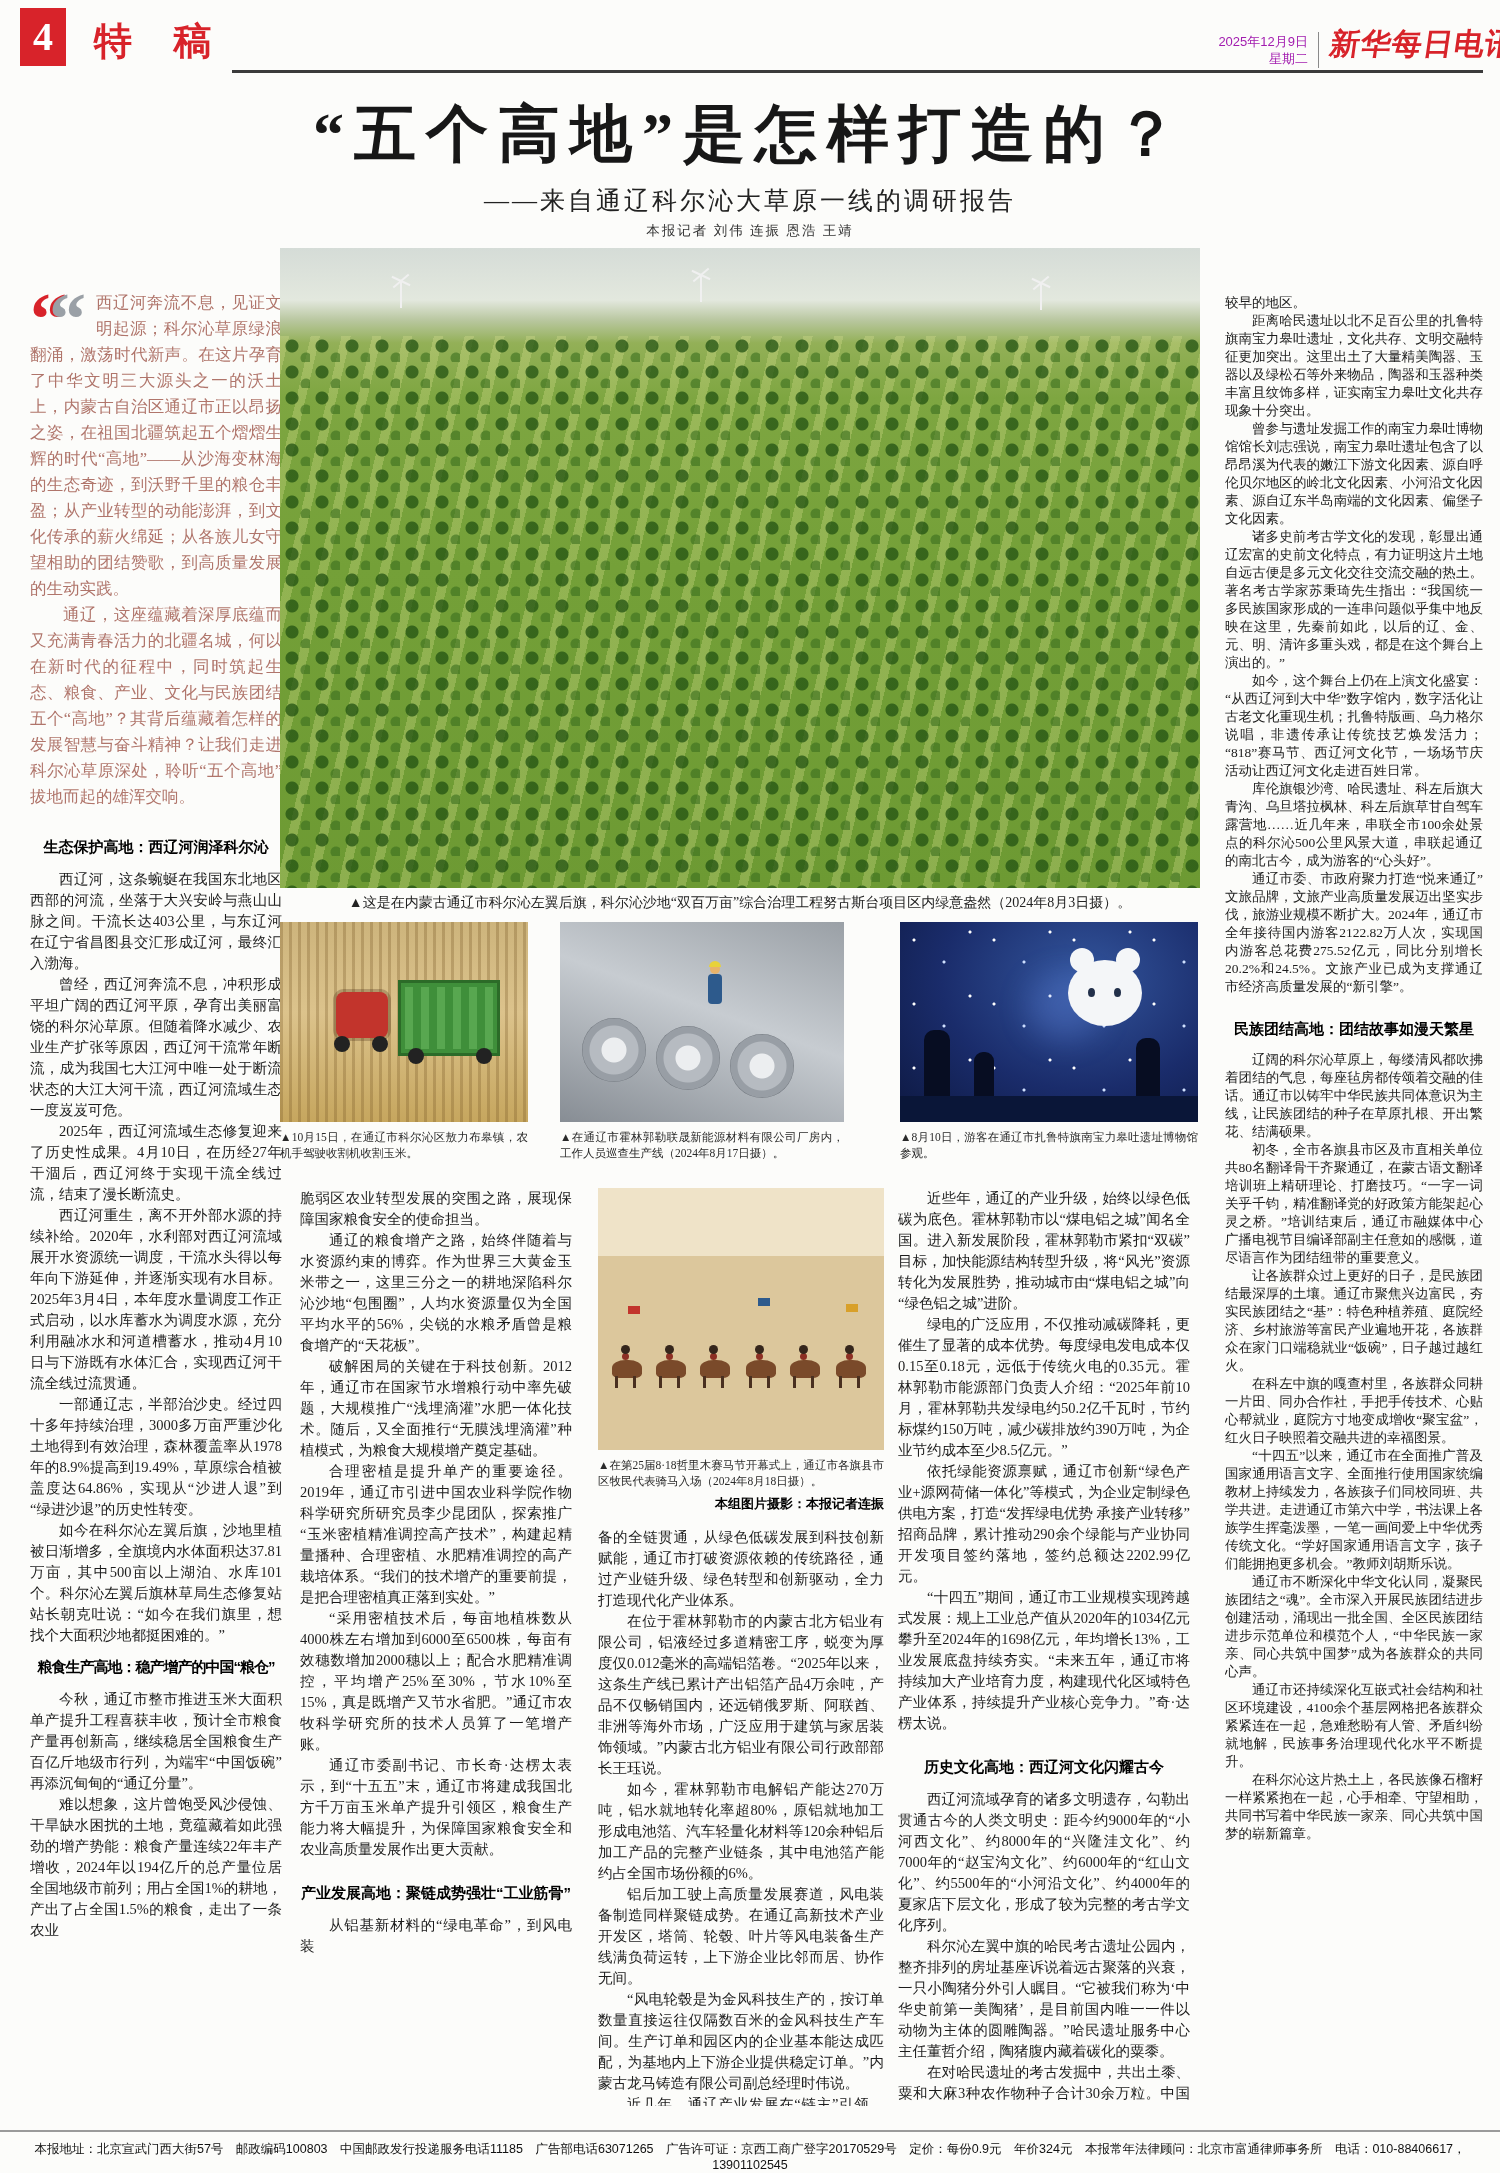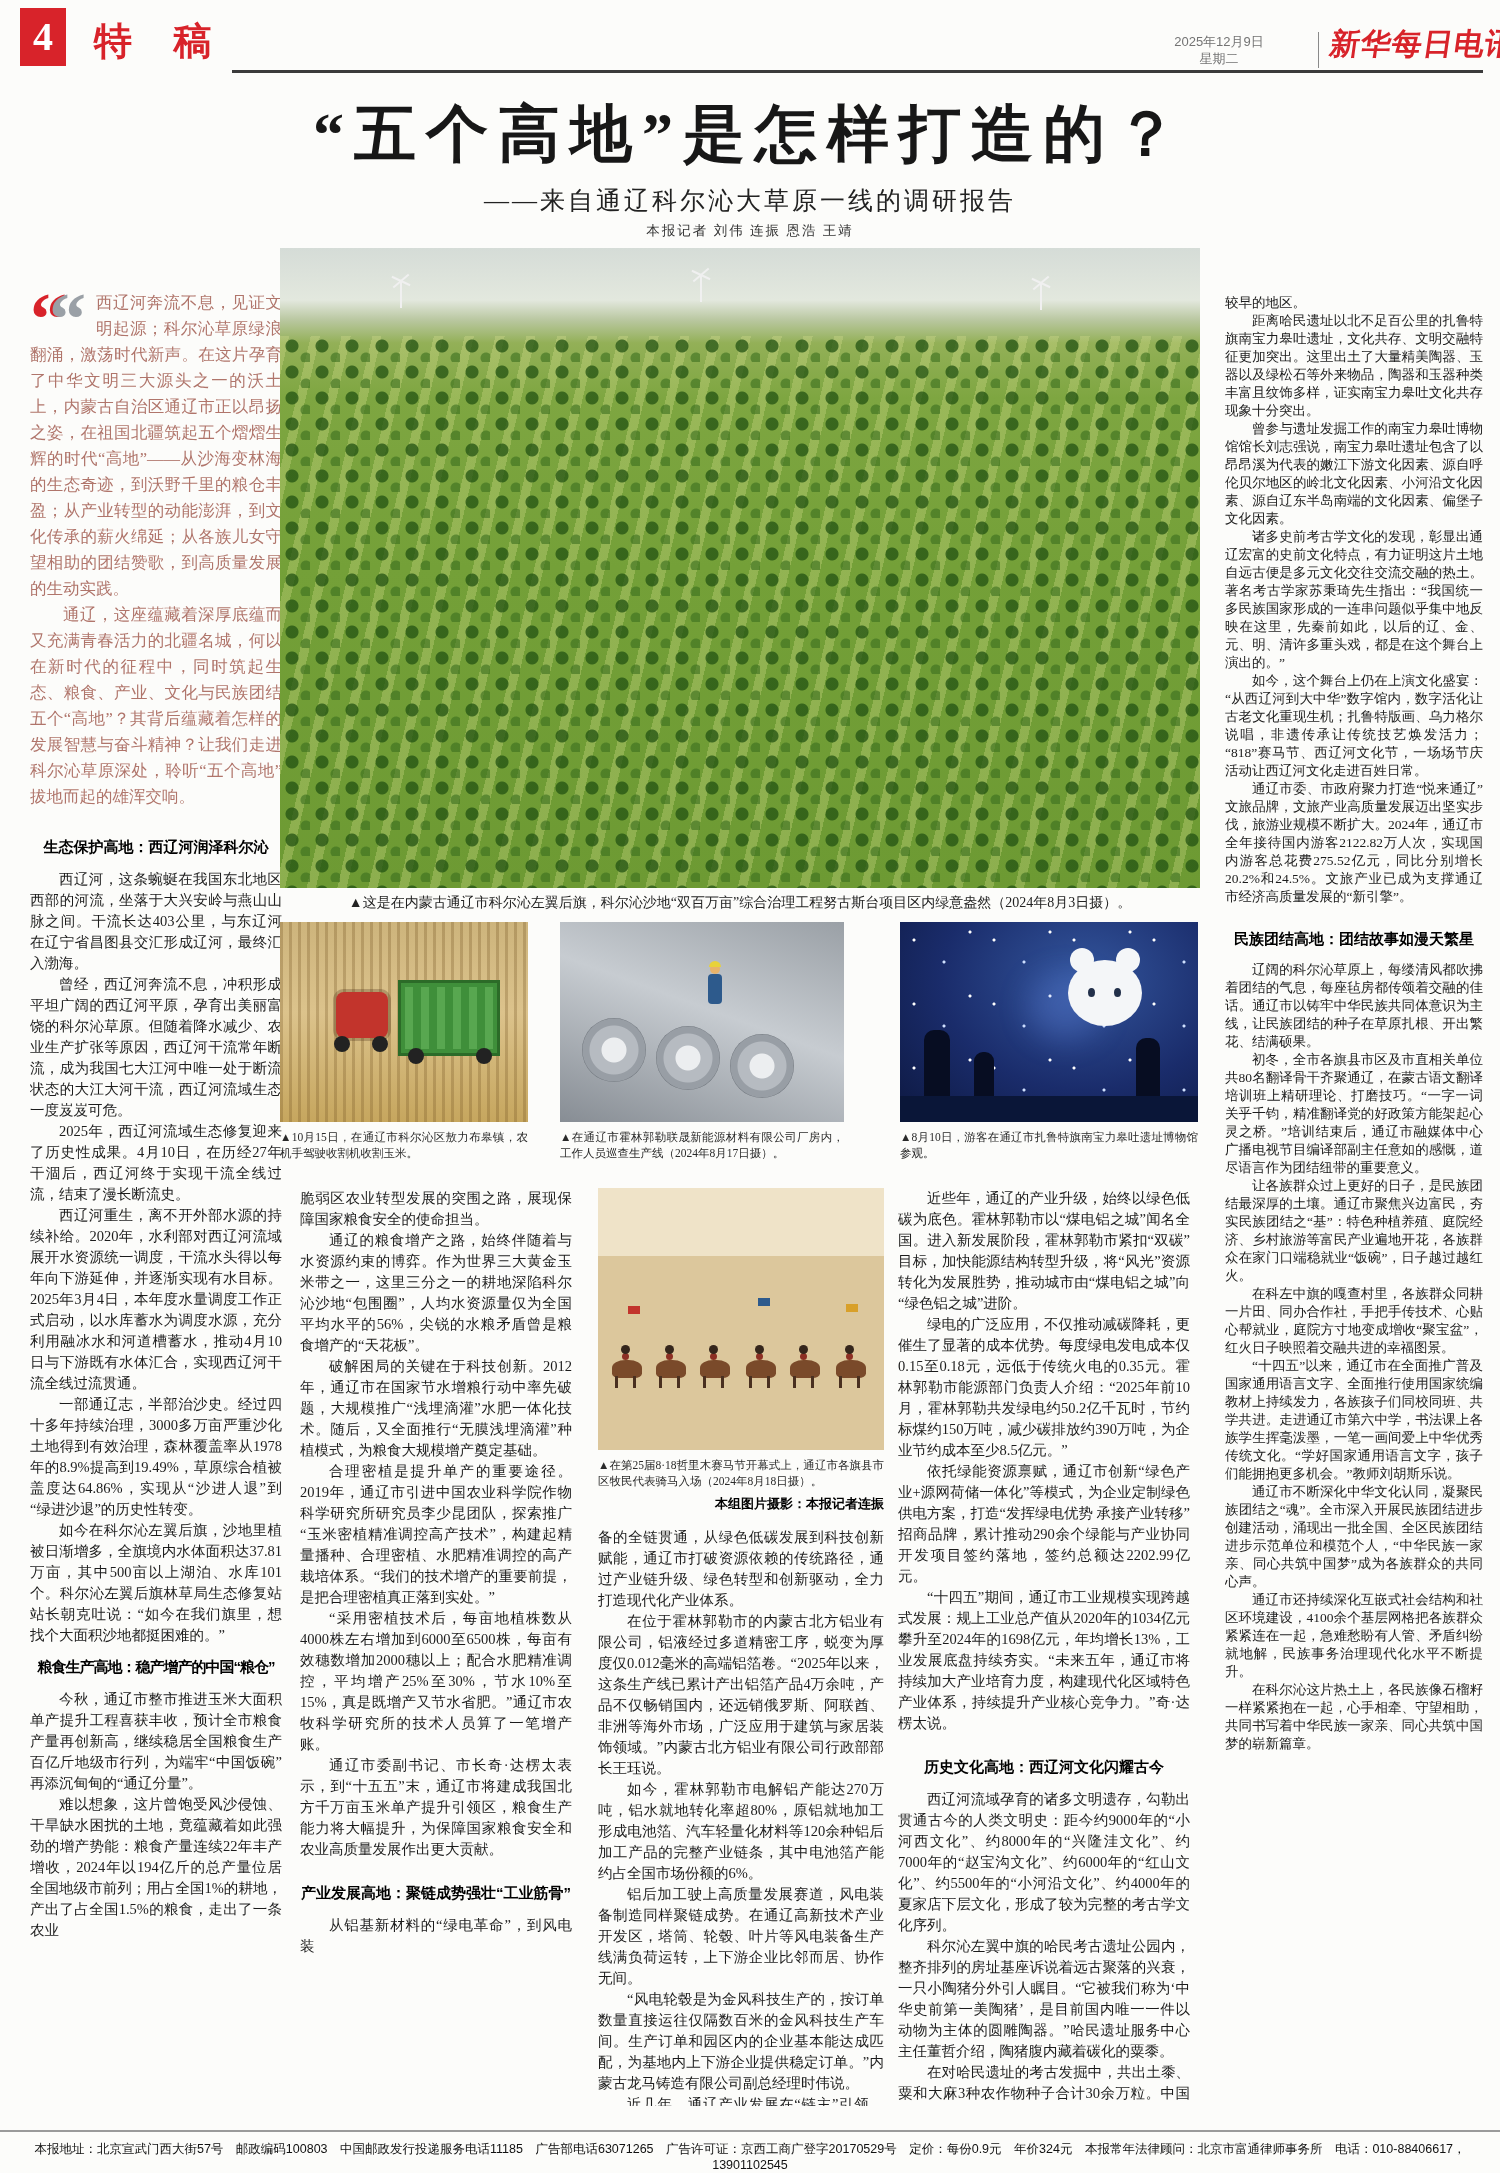--- a/index.html
+++ b/index.html
@@ -6,22 +6,22 @@
   body{width:1500px;height:2173px;position:relative;background:#fcfcfa;
        font-family:"Liberation Serif","DejaVu Serif",serif;color:#1d1d1d;overflow:hidden;}
   #page{position:absolute;inset:0;}
 
   
   .pagenum{position:absolute;left:20px;top:8px;width:46px;height:58px;background:#d8232a;
            color:#fff;font-weight:bold;font-size:40px;text-align:center;line-height:58px;}
   .section-name{position:absolute;left:94px;top:16px;color:#d8232a;font-weight:bold;
                 font-size:38px;letter-spacing:16px;}
   .masthead-rule{position:absolute;left:232px;top:70px;width:1251px;height:3px;background:#3b3b3b;}
-  .date-block{position:absolute;left:1130px;top:33px;width:178px;text-align:center;
-              font-size:13px;line-height:17px;color:#737373;font-family:"Liberation Sans",sans-serif;}
+  .date-block{position:absolute;left:1130px;top:33px;width:178px;text-align:right;
+              font-size:13px;line-height:17px;color:#a21caf;font-family:"Liberation Sans",sans-serif;}
   .date-divider{position:absolute;left:1318px;top:32px;width:1px;height:36px;background:#8a8a8a;}
   .paper-logo{position:absolute;left:1330px;top:24px;width:165px;color:#d8232a;font-weight:bold;
               font-size:30px;letter-spacing:1px;transform:skewX(-8deg);white-space:nowrap;}
 
   
   .main-title{position:absolute;left:0;top:92px;width:100%;text-align:center;font-weight:bold;
               font-size:62px;letter-spacing:10px;color:#171717;margin:0;}
   .sub-title{position:absolute;left:0;top:184px;width:100%;text-align:center;font-size:25px;
              letter-spacing:3px;color:#222;margin:0;font-weight:normal;}
   .byline{position:absolute;left:0;top:222px;width:100%;text-align:center;font-size:13.5px;
@@ -260,20 +260,21 @@
       </div>
   </div>
 
   <div id="colF" class="col">
     <div>
         <p class="cont">较早的地区。</p>
         <p>距离哈民遗址以北不足百公里的扎鲁特旗南宝力皋吐遗址，文化共存、文明交融特征更加突出。这里出土了大量精美陶器、玉器以及绿松石等外来物品，陶器和玉器种类丰富且纹饰多样，证实南宝力皋吐文化共存现象十分突出。</p>
         <p>曾参与遗址发掘工作的南宝力皋吐博物馆馆长刘志强说，南宝力皋吐遗址包含了以昂昂溪为代表的嫩江下游文化因素、源自呼伦贝尔地区的岭北文化因素、小河沿文化因素、源自辽东半岛南端的文化因素、偏堡子文化因素。</p>
         <p>诸多史前考古学文化的发现，彰显出通辽宏富的史前文化特点，有力证明这片土地自远古便是多元文化交往交流交融的热土。著名考古学家苏秉琦先生指出：“我国统一多民族国家形成的一连串问题似乎集中地反映在这里，先秦前如此，以后的辽、金、元、明、清许多重头戏，都是在这个舞台上演出的。”</p>
         <p>如今，这个舞台上仍在上演文化盛宴：“从西辽河到大中华”数字馆内，数字活化让古老文化重现生机；扎鲁特版画、乌力格尔说唱，非遗传承让传统技艺焕发活力；“818”赛马节、西辽河文化节，一场场节庆活动让西辽河文化走进百姓日常。</p>
+        <p>库伦旗银沙湾、哈民遗址、科左后旗大青沟、乌旦塔拉枫林、科左后旗草甘自驾车露营地……近几年来，串联全市100余处景点的科尔沁500公里风景大道，串联起通辽的南北古今，成为游客的“心头好”。</p>
         <p>通辽市委、市政府聚力打造“悦来通辽”文旅品牌，文旅产业高质量发展迈出坚实步伐，旅游业规模不断扩大。2024年，通辽市全年接待国内游客2122.82万人次，实现国内游客总花费275.52亿元，同比分别增长20.2%和24.5%。文旅产业已成为支撑通辽市经济高质量发展的“新引擎”。</p>
       </div>
     <h3 class="col-heading">民族团结高地：团结故事如漫天繁星</h3>
     <div>
         <p>辽阔的科尔沁草原上，每缕清风都吹拂着团结的气息，每座毡房都传颂着交融的佳话。通辽市以铸牢中华民族共同体意识为主线，让民族团结的种子在草原扎根、开出繁花、结满硕果。</p>
         <p>初冬，全市各旗县市区及市直相关单位共80名翻译骨干齐聚通辽，在蒙古语文翻译培训班上精研理论、打磨技巧。“一字一词关乎千钧，精准翻译党的好政策方能架起心灵之桥。”培训结束后，通辽市融媒体中心广播电视节目编译部副主任意如的感慨，道尽语言作为团结纽带的重要意义。</p>
         <p>让各族群众过上更好的日子，是民族团结最深厚的土壤。通辽市聚焦兴边富民，夯实民族团结之“基”：特色种植养殖、庭院经济、乡村旅游等富民产业遍地开花，各族群众在家门口端稳就业“饭碗”，日子越过越红火。</p>
         <p>在科左中旗的嘎查村里，各族群众同耕一片田、同办合作社，手把手传技术、心贴心帮就业，庭院方寸地变成增收“聚宝盆”，红火日子映照着交融共进的幸福图景。</p>
         <p>“十四五”以来，通辽市在全面推广普及国家通用语言文字、全面推行使用国家统编教材上持续发力，各族孩子们同校同班、共学共进。走进通辽市第六中学，书法课上各族学生挥毫泼墨，一笔一画间爱上中华优秀传统文化。“学好国家通用语言文字，孩子们能拥抱更多机会。”教师刘胡斯乐说。</p>
         <p>通辽市不断深化中华文化认同，凝聚民族团结之“魂”。全市深入开展民族团结进步创建活动，涌现出一批全国、全区民族团结进步示范单位和模范个人，“中华民族一家亲、同心共筑中国梦”成为各族群众的共同心声。</p>

